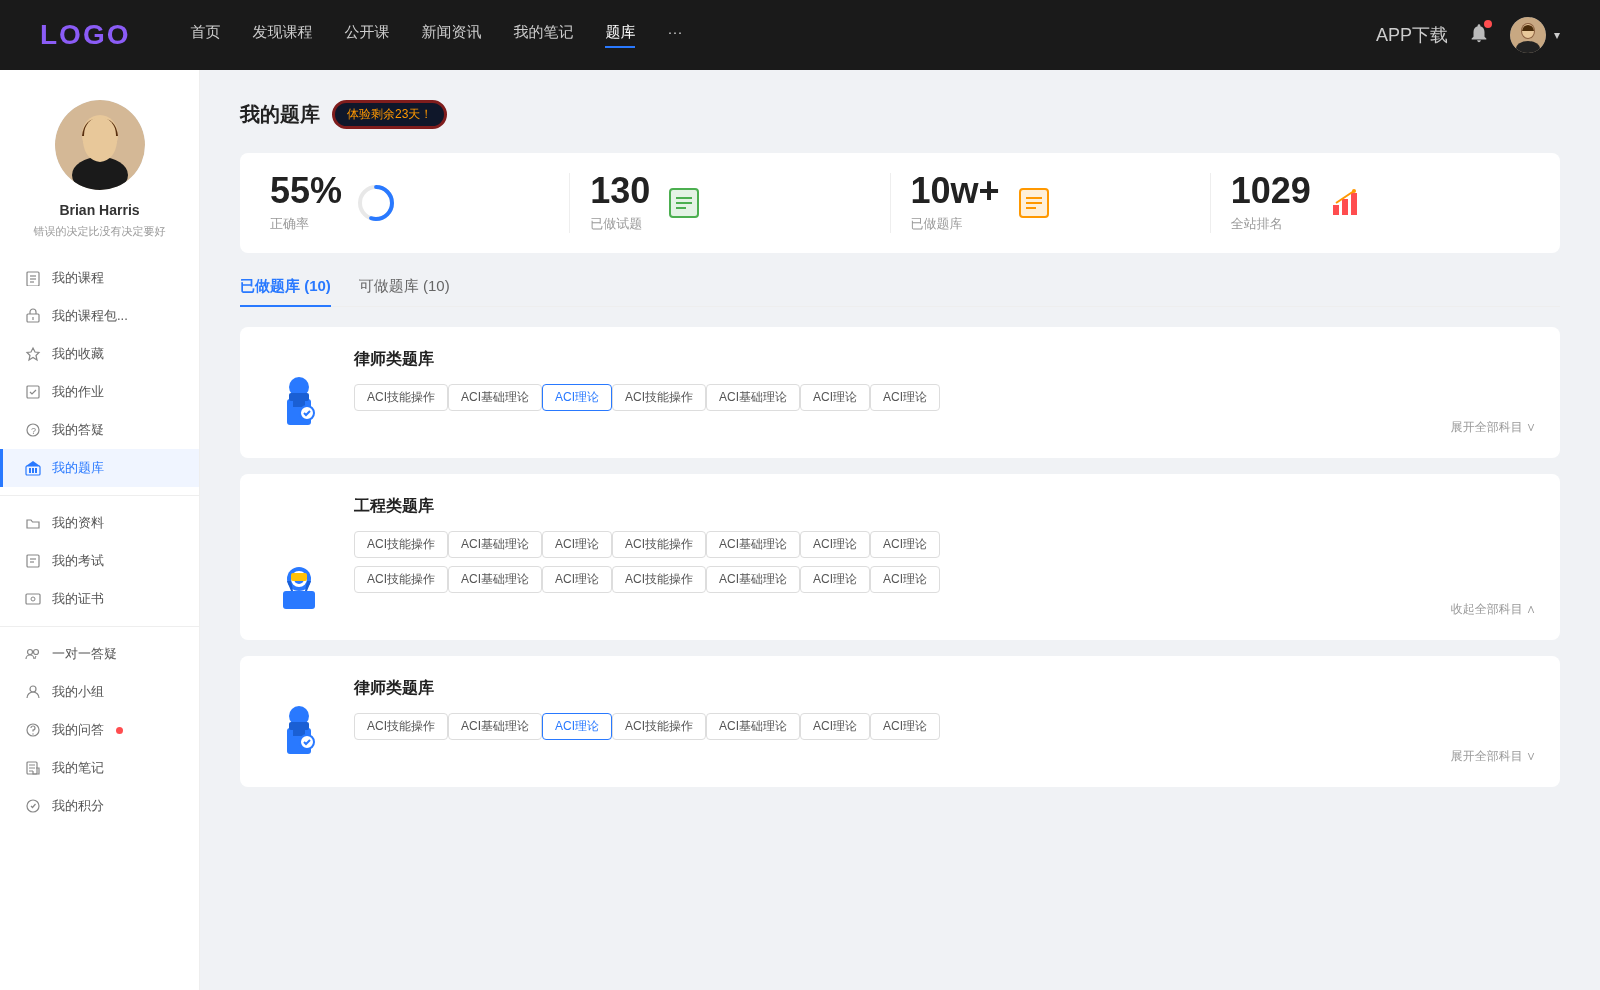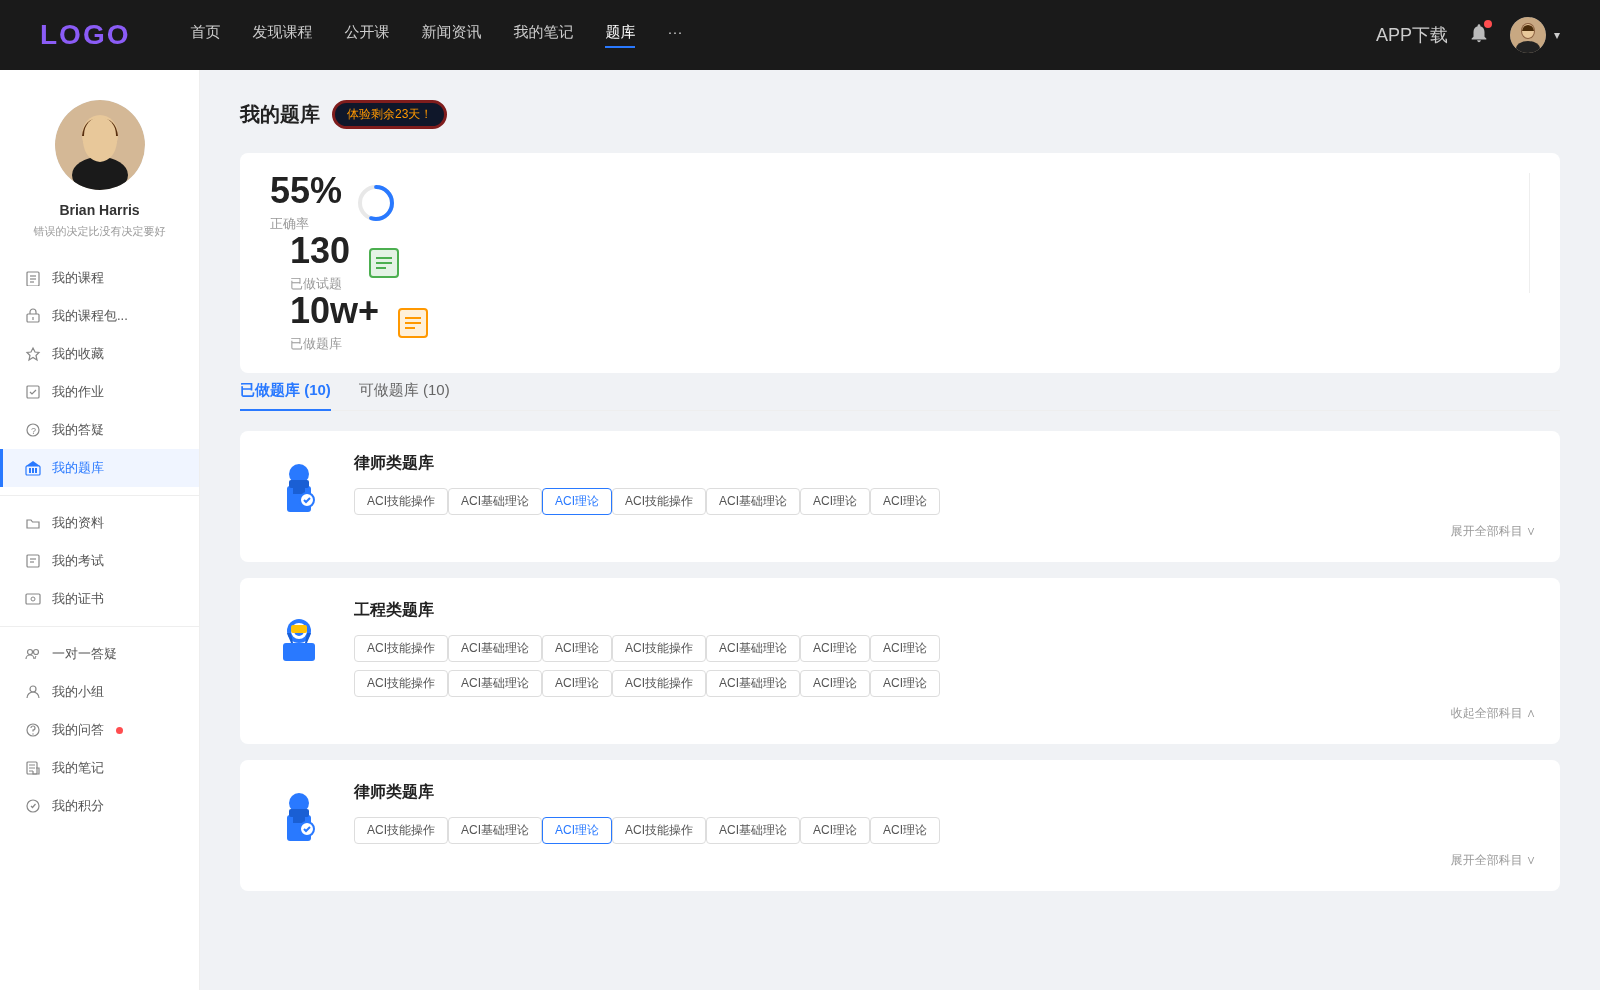--- a/index.html
+++ b/index.html
@@ -186,23 +186,22 @@
       padding: 3px 12px;
       font-size: 12px;
     }
 
     
     .stats-row {
       display: flex;
       background: #fff;
       border-radius: 8px;
       padding: 20px 30px;
-      margin-bottom: 8px;
+      margin-bottom: 24px;
       gap: 0;
-      flex-direction: column;
     }
     .stat-item {
       flex: 1;
       display: flex;
       align-items: center;
       gap: 14px;
       border-right: 1px solid #eee;
       padding: 0 20px;
     }
     .stat-item:first-child { padding-left: 0; }
@@ -250,21 +249,21 @@
       background: #2979ff;
     }
 
     
     .qbank-card {
       background: #fff;
       border-radius: 8px;
       padding: 22px 24px;
       margin-bottom: 16px;
       display: flex;
-      align-items: flex-start;
+      align-items: flex-end;
       gap: 20px;
     }
     .qbank-icon-wrap {
       width: 70px; height: 70px;
       flex-shrink: 0;
       display: flex; align-items: center; justify-content: center;
     }
     .qbank-icon-svg {
       width: 60px; height: 60px;
     }
@@ -566,20 +565,35 @@
           <svg width="36" height="36" viewBox="0 0 36 36">
             <rect x="4" y="4" width="28" height="28" rx="3" fill="#ff9800" opacity="0.15"></rect>
             <rect x="4" y="4" width="28" height="28" rx="3" fill="none" stroke="#ff9800" stroke-width="2"></rect>
             <line x1="10" y1="13" x2="26" y2="13" stroke="#ff9800" stroke-width="2"></line>
             <line x1="10" y1="18" x2="26" y2="18" stroke="#ff9800" stroke-width="2"></line>
             <line x1="10" y1="23" x2="20" y2="23" stroke="#ff9800" stroke-width="2"></line>
           </svg>
         </div>
       </div>
 
+      <div class="stat-item">
+        <div class="stat-main">
+          <div class="stat-value">1029</div>
+          <div class="stat-label">全站排名</div>
+        </div>
+        <div class="stat-icon">
+          <svg width="36" height="36" viewBox="0 0 36 36">
+            <rect x="6" y="20" width="6" height="10" fill="#ff4d4f"></rect>
+            <rect x="15" y="14" width="6" height="16" fill="#ff4d4f"></rect>
+            <rect x="24" y="8" width="6" height="22" fill="#ff4d4f"></rect>
+            <polyline points="9,18 18,12 27,6" stroke="#ff9800" stroke-width="2" fill="none"></polyline>
+            <circle cx="27" cy="6" r="2" fill="#ff9800"></circle>
+          </svg>
+        </div>
+      </div>
     </div>
 
     <div class="tabs-row">
       <div class="tab-item active">已做题库 (10)</div>
       <div class="tab-item">可做题库 (10)</div>
     </div>
 
     <div class="qbank-card">
       <div class="qbank-icon-wrap">
         <svg class="qbank-icon-svg" viewBox="0 0 60 60">

